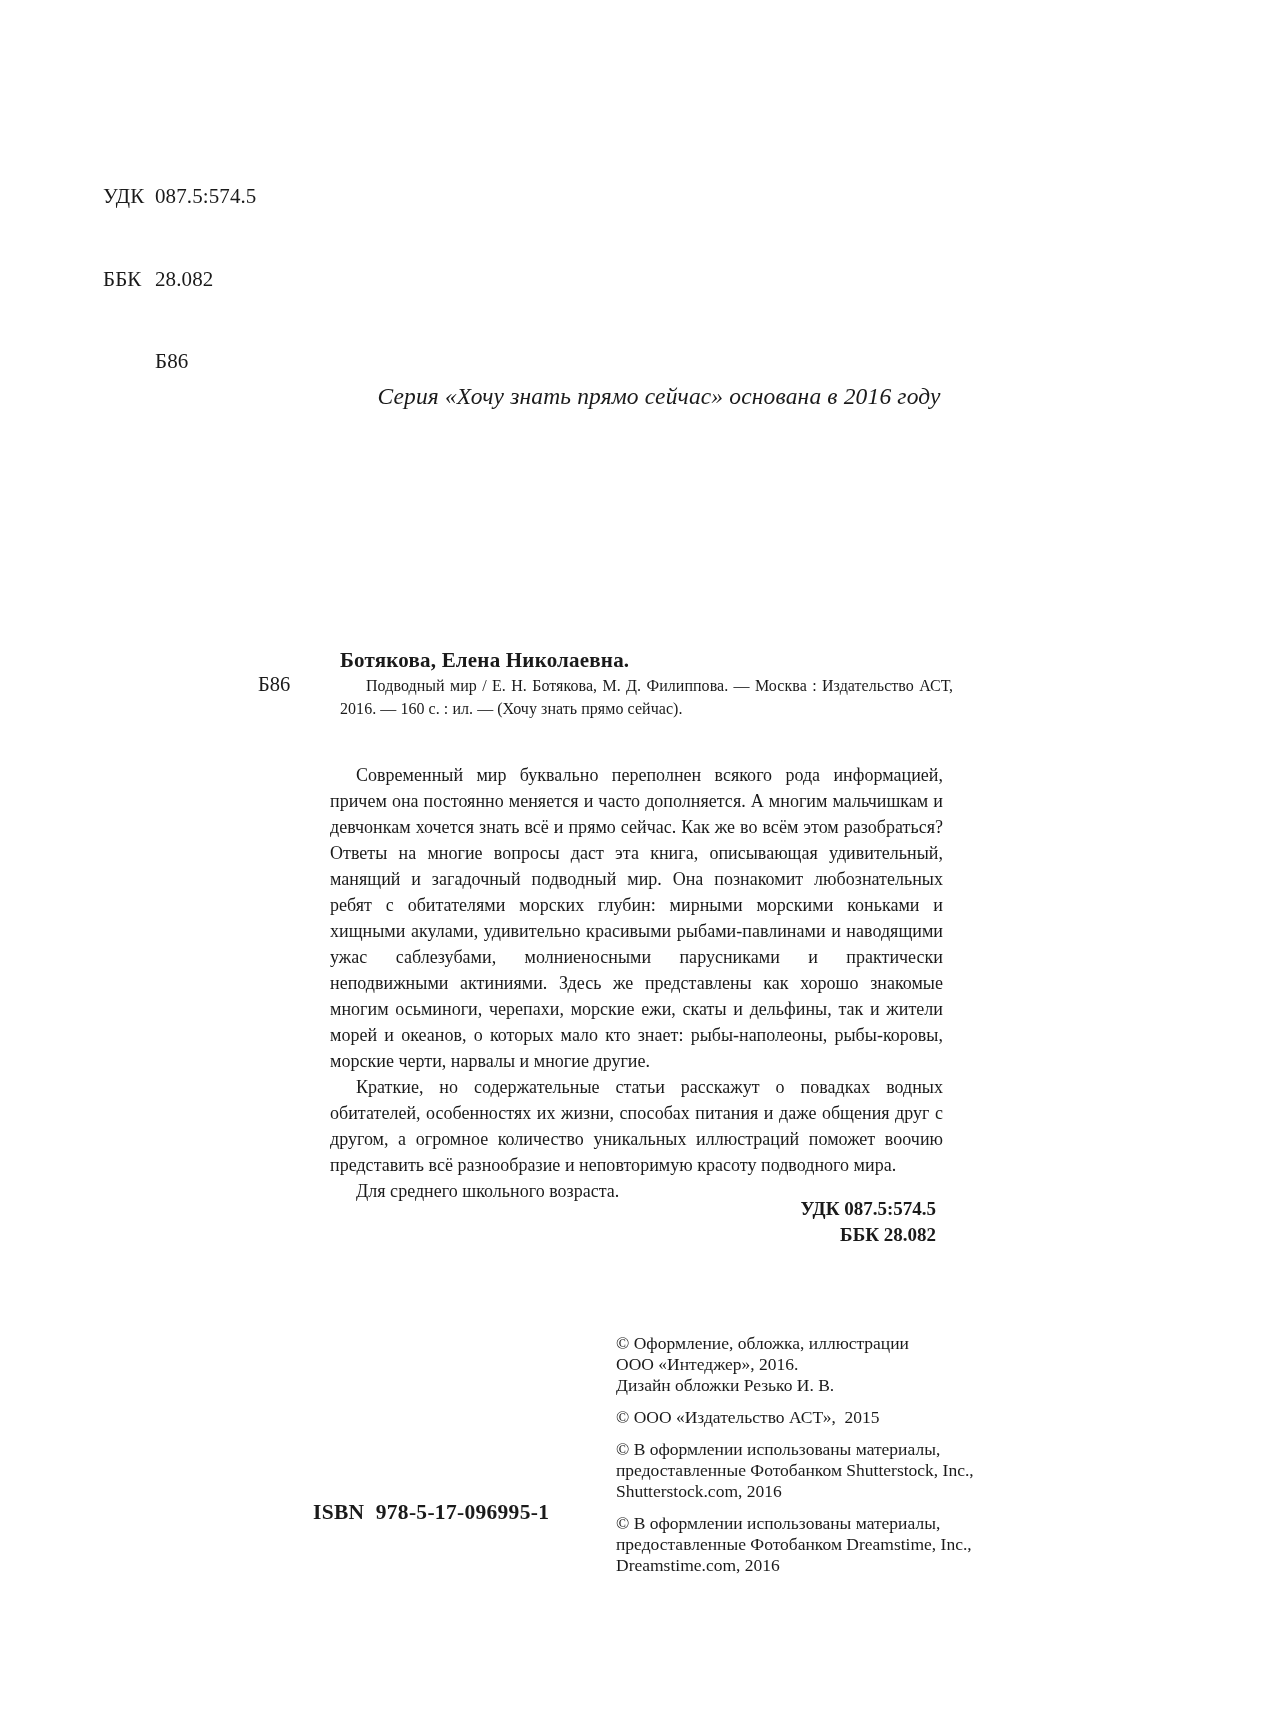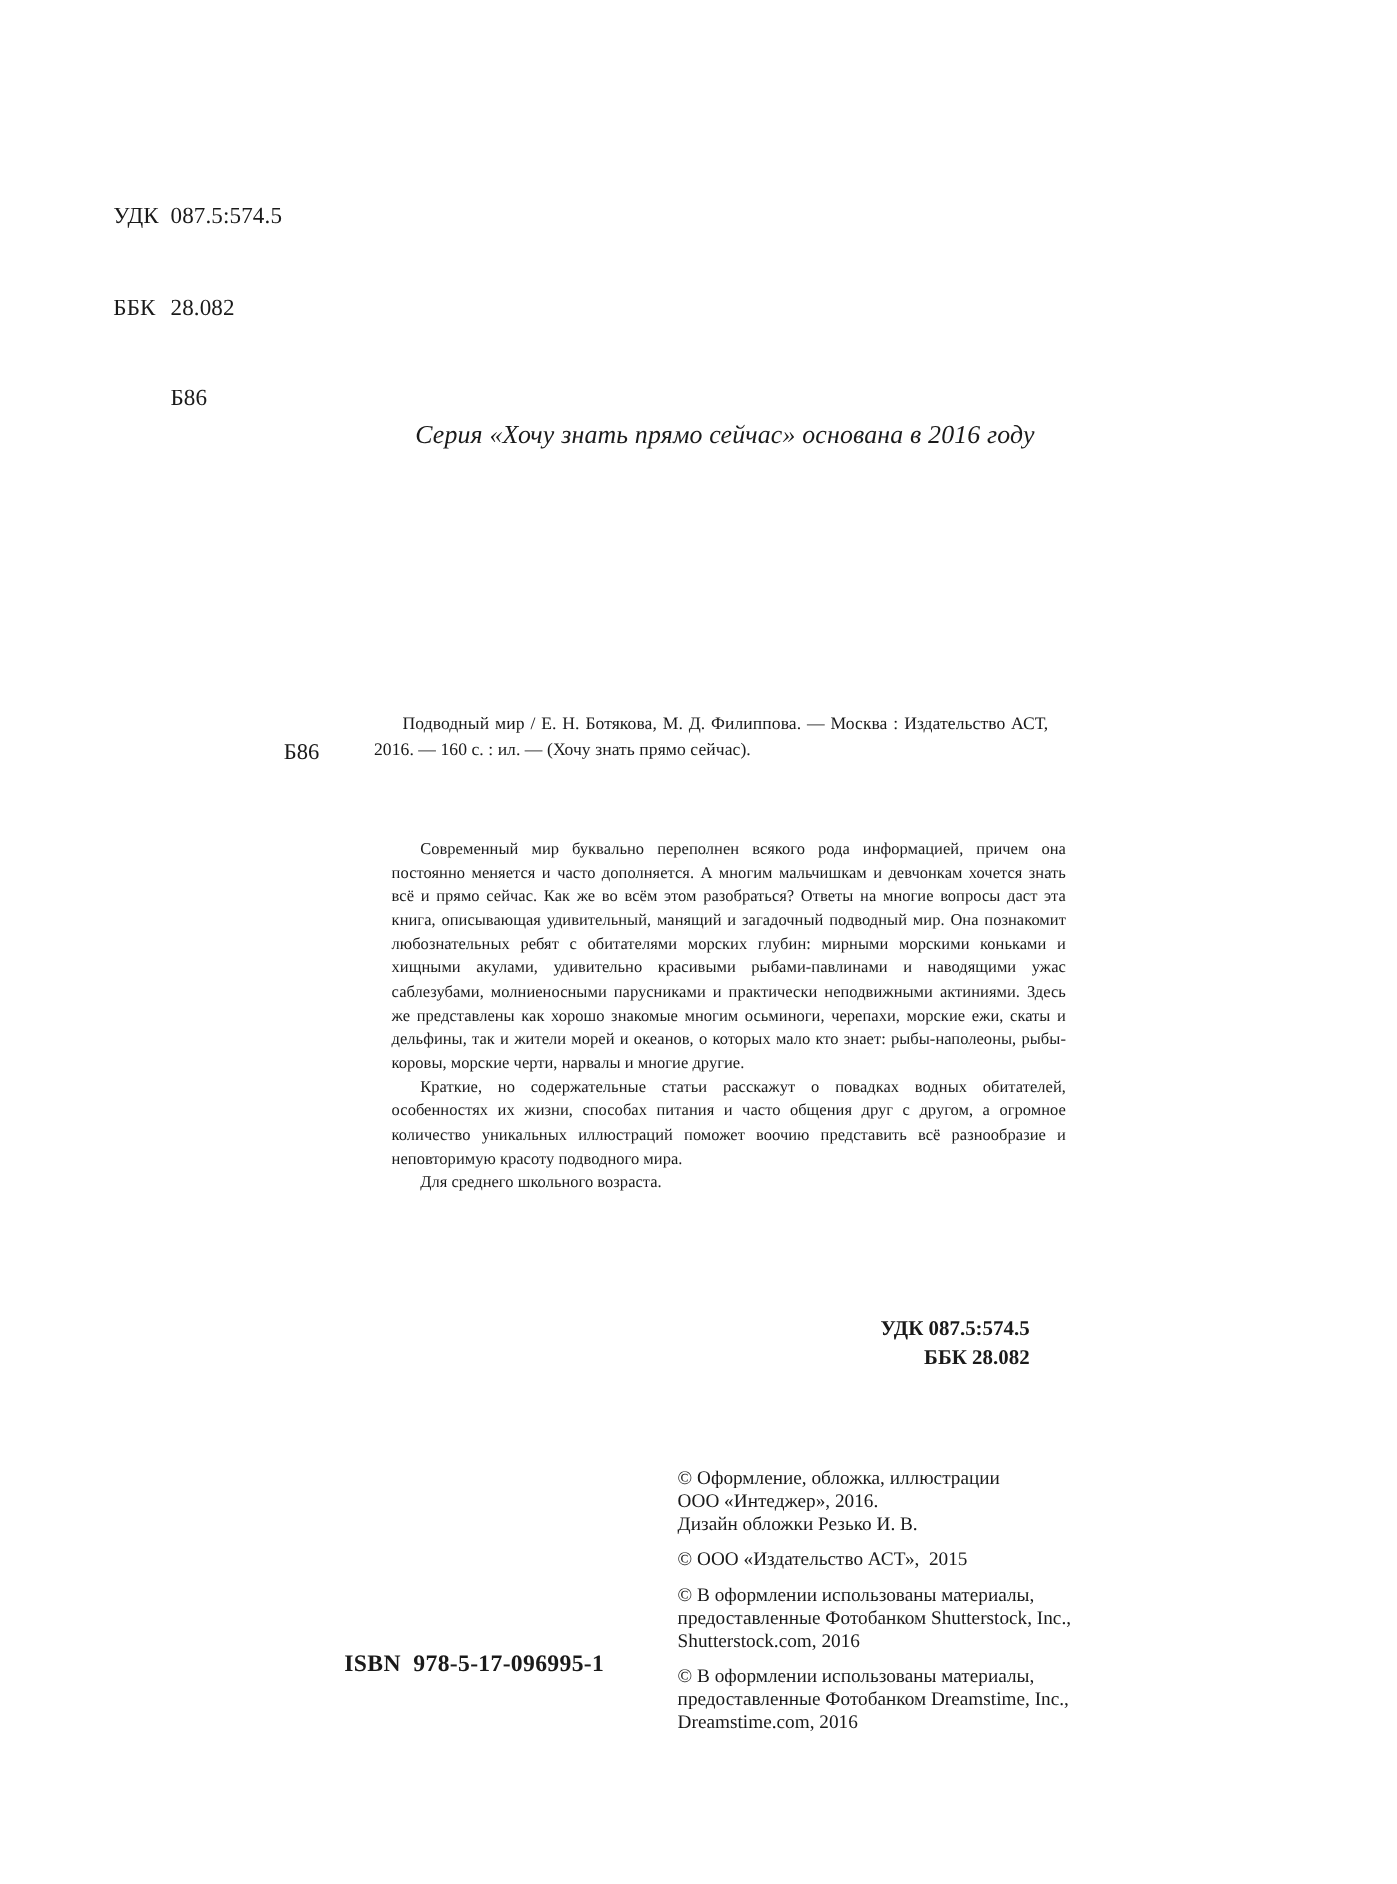--- a/index.html
+++ b/index.html
@@ -79,24 +79,24 @@
   }
   .biblio-isbn {
     font-size: 20.5px;
     margin-top: 25px;
     text-indent: 26px;
   }
 
   
   .annotation {
     position: absolute;
-    left: 356px;
+    left: 330px;
     top: 762px;
     width: 613px;
-    font-size: 15px;
+    font-size: 18px;
     line-height: 1.445;
     text-align: justify;
     letter-spacing: 0.02px;
   }
   .annotation p {
     margin: 0;
     text-indent: 26px;
   }
 
   
@@ -144,27 +144,28 @@
     <span class="row"><span class="lbl">УДК</span><span>087.5:574.5</span></span>
     <span class="row"><span class="lbl">ББК</span><span>28.082</span></span>
     <span class="row row-indent">Б86</span>
   </div>
 
   <div class="series-line">Серия «Хочу знать прямо сейчас» основана в 2016 году</div>
 
   <div class="biblio">
     <div class="biblio-code">Б86</div>
     <div class="biblio-body">
+      <div class="biblio-author">Ботякова, Елена Николаевна.</div>
       <div class="biblio-desc">Подводный мир / Е. Н. Ботякова, М. Д. Филиппова. — Москва : Издательство АСТ, 2016. — 160 с. : ил. — (Хочу знать прямо сейчас).</div>
     </div>
   </div>
 
   <div class="annotation">
     <p>Современный мир буквально переполнен всякого рода информацией, причем она постоянно меняется и часто дополняется. А многим мальчишкам и девчонкам хочется знать всё и прямо сейчас. Как же во всём этом разобраться? Ответы на многие вопросы даст эта книга, описывающая удивительный, манящий и загадочный подводный мир. Она познакомит любознательных ребят с обитателями морских глубин: мирными морскими коньками и хищными акулами, удивительно красивыми рыбами-павлинами и наводящими ужас саблезубами, молниеносными парусниками и практически неподвижными актиниями. Здесь же представлены как хорошо знакомые многим осьминоги, черепахи, морские ежи, скаты и дельфины, так и жители морей и океанов, о которых мало кто знает: рыбы-наполеоны, рыбы-коровы, морские черти, нарвалы и многие другие.</p>
-    <p>Краткие, но содержательные статьи расскажут о повадках водных обитателей, особенностях их жизни, способах питания и часто общения друг с другом, а огромное количество уникальных иллюстраций поможет воочию представить всё разнообразие и неповторимую красоту подводного мира.</p>
+    <p>Краткие, но содержательные статьи расскажут о повадках водных обитателей, особенностях их жизни, способах питания и даже общения друг с другом, а огромное количество уникальных иллюстраций поможет воочию представить всё разнообразие и неповторимую красоту подводного мира.</p>
     <p>Для среднего школьного возраста.</p>
   </div>
 
   <div class="udk-bottom">
     <div>УДК 087.5:574.5</div>
     <div>ББК 28.082</div>
   </div>
 
   <div class="copyright">
     <div class="cgroup">

